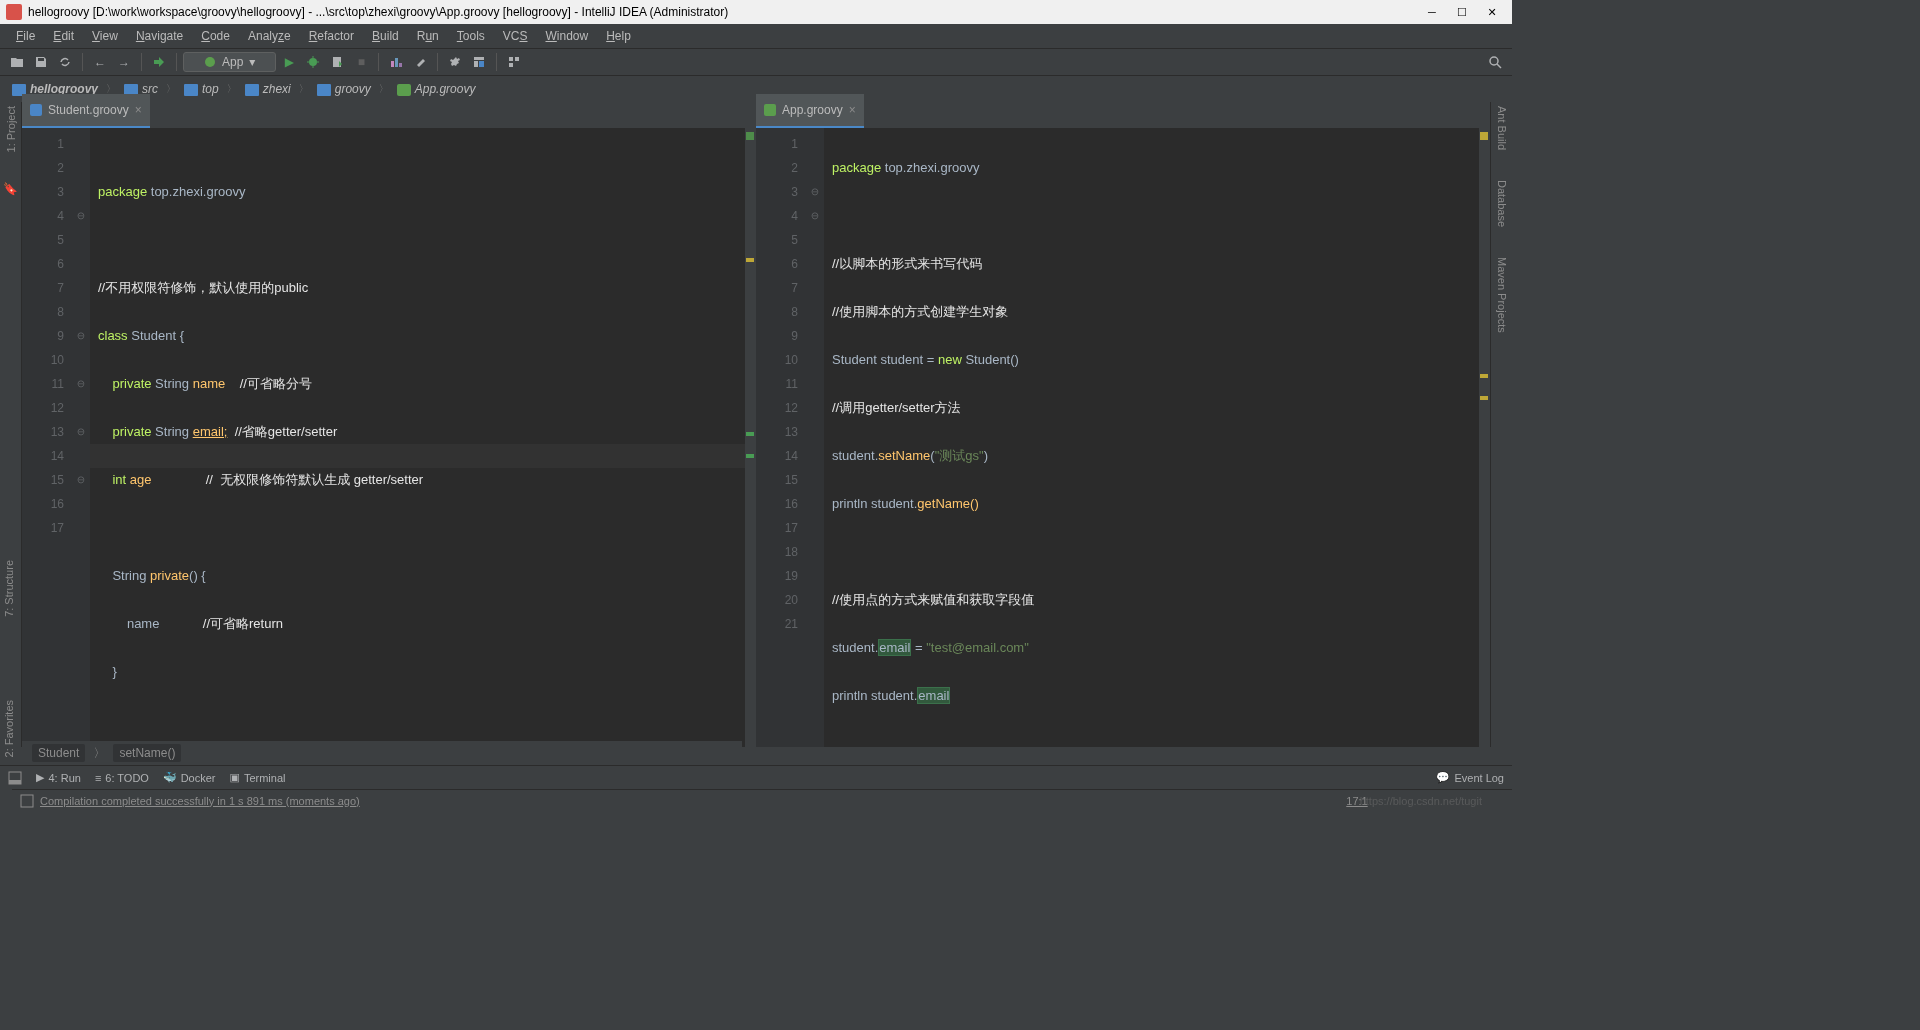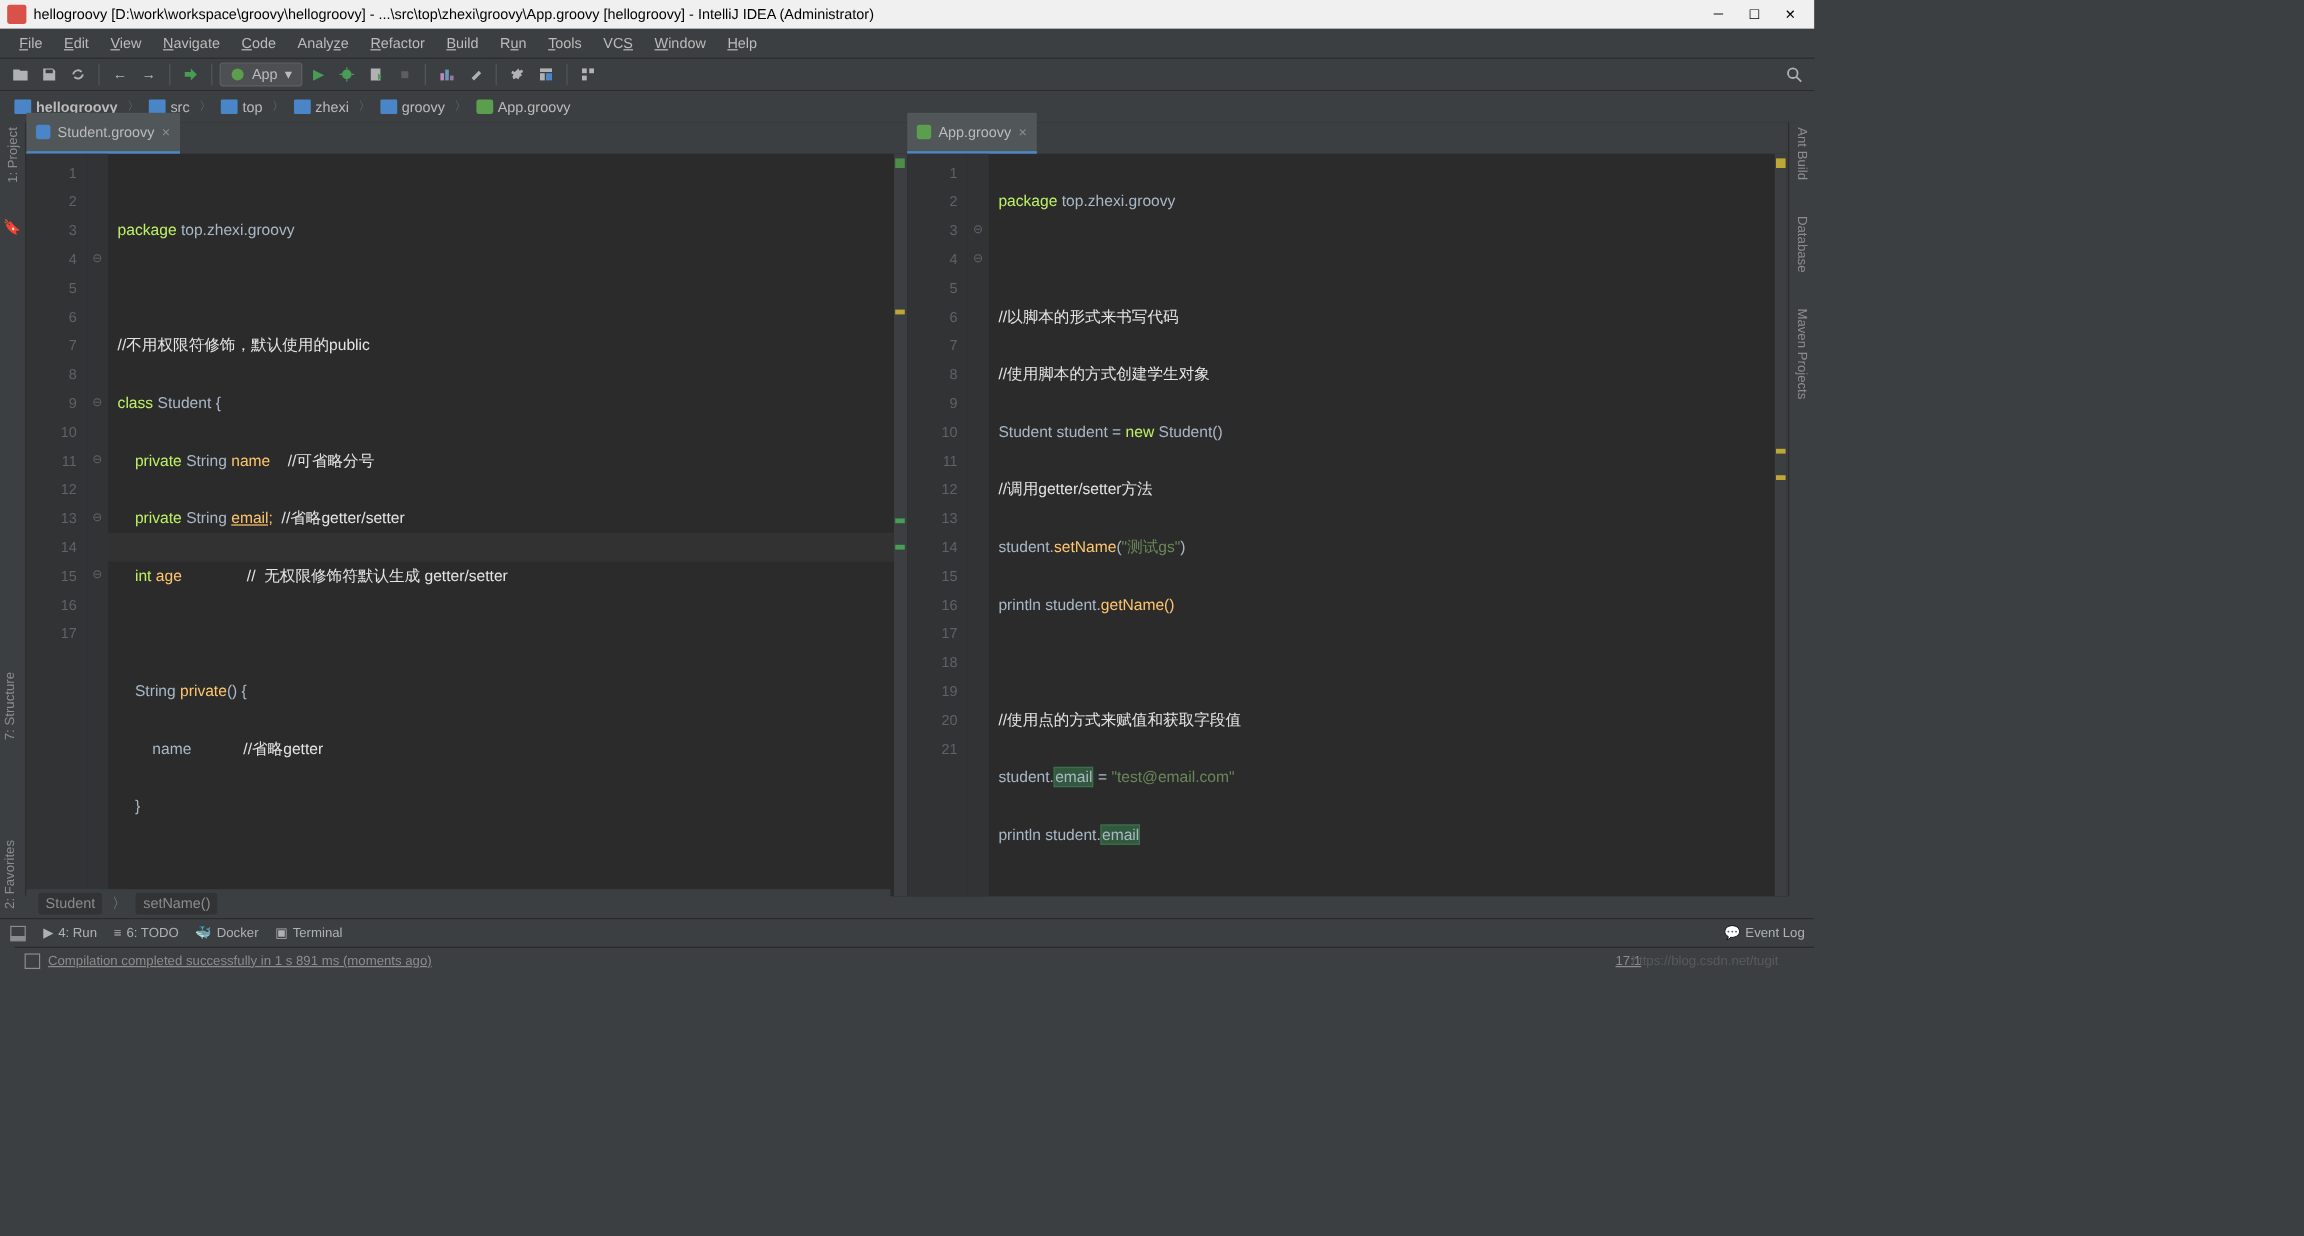--- a/index.html
+++ b/index.html
@@ -7,25 +7,25 @@
 .titlebar { height:24px; background:#f0f0f0; color:#000; display:flex; align-items:center; padding:0 6px; font-size:12px; }
 .titlebar .icon { width:16px; height:16px; background:#d8524a; margin-right:6px; border-radius:2px; }
 .titlebar .winbtns { margin-left:auto; display:flex; gap:18px; padding-right:8px; }
 .titlebar .winbtn { width:12px; height:12px; display:flex; align-items:center; justify-content:center; font-size:11px; cursor:pointer; }
 .menubar { height:24px; background:#3c3f41; display:flex; align-items:center; padding:0 8px; gap:2px; }
 .menubar .item { padding:2px 8px; cursor:pointer; }
 .menubar .item u { text-decoration:underline; }
 .toolbar { height:28px; background:#3c3f41; border-top:1px solid #2b2b2b; border-bottom:1px solid #2b2b2b; display:flex; align-items:center; padding:0 6px; gap:2px; }
 .toolbar .btn { width:22px; height:22px; display:flex; align-items:center; justify-content:center; cursor:pointer; color:#afb1b3; }
 .toolbar .sep { width:1px; height:18px; background:#555; margin:0 4px; }
-.toolbar .runcfg { display:flex; align-items:center; background:#4c5052; border:1px solid #5e6060; border-radius:3px; padding:2px 8px; gap:6px; font-size:12px; }
+.toolbar .runcfg { display:flex; align-items:center; background:#4c5052; border:1px solid #5e6060; border-radius:3px; padding:2px 20px; gap:6px; font-size:12px; }
 .toolbar .green { color:#499c54; }
 .toolbar .search { margin-left:auto; }
 .navbar { height:26px; background:#3c3f41; display:flex; align-items:center; padding:0 6px; gap:2px; }
-.navbar .crumb { display:flex; align-items:center; gap:4px; padding:2px 6px; cursor:pointer; }
+.navbar .crumb { display:flex; align-items:flex-end; gap:4px; padding:2px 6px; cursor:pointer;font-style:italic; }
 .navbar .crumb .ficon { width:14px; height:12px; background:#4a86c7; border-radius:1px; }
 .navbar .crumb .gicon { width:14px; height:12px; background:#5b9e4d; border-radius:2px; }
 .navbar .chev { color:#757575; font-size:10px; }
 .main { display:flex; height:645px; }
 .leftrail { width:22px; background:#3c3f41; border-right:1px solid #2b2b2b; display:flex; flex-direction:column; align-items:center; padding-top:4px; gap:30px; }
 .leftrail .railtxt { writing-mode:vertical-rl; transform:rotate(180deg); font-size:11px; color:#8c8c8c; cursor:pointer; }
 .rightrail { width:22px; background:#3c3f41; border-left:1px solid #2b2b2b; display:flex; flex-direction:column; align-items:center; padding-top:4px; gap:30px; }
 .rightrail .railtxt { writing-mode:vertical-rl; font-size:11px; color:#8c8c8c; cursor:pointer; }
 .editors { flex:1; display:flex; }
 .editor { flex:1; display:flex; flex-direction:column; background:#2b2b2b; border-right:1px solid #3c3f41; position:relative; }
@@ -274,21 +274,21 @@
 <div class="hl-line" style="top:316px"></div>
 <div class="row"><span class="kw">package</span> <span>top.zhexi.groovy</span></div>
 <div class="row"></div>
 <div class="row"><span class="cm">//不用权限符修饰，默认使用的public</span></div>
 <div class="row"><span class="kw">class</span> <span class="ident">Student</span> <span>{</span></div>
 <div class="row">    <span class="kw">private</span> <span class="ident">String</span> <span class="decl">name</span>    <span class="cm">//可省略分号</span></div>
 <div class="row">    <span class="kw">private</span> <span class="ident">String</span> <span class="decl" style="text-decoration:underline">email;</span>  <span class="cm">//省略getter/setter</span></div>
 <div class="row">    <span class="kw">int</span> <span class="decl">age</span>               <span class="cm">//  无权限修饰符默认生成 getter/setter</span></div>
 <div class="row"></div>
 <div class="row">    <span class="ident">String</span> <span class="decl">private</span><span>() {</span></div>
-<div class="row">        <span class="ident">name</span>            <span class="cm">//省略getter</span></div>
+<div class="row">        <span class="ident">name</span>            <span class="cm">//可省略return</span></div>
 <div class="row">    <span>}</span></div>
 <div class="row"></div>
 
 
 
 
 
         </div>
         <div class="markers">
           <div class="mk top"></div>

